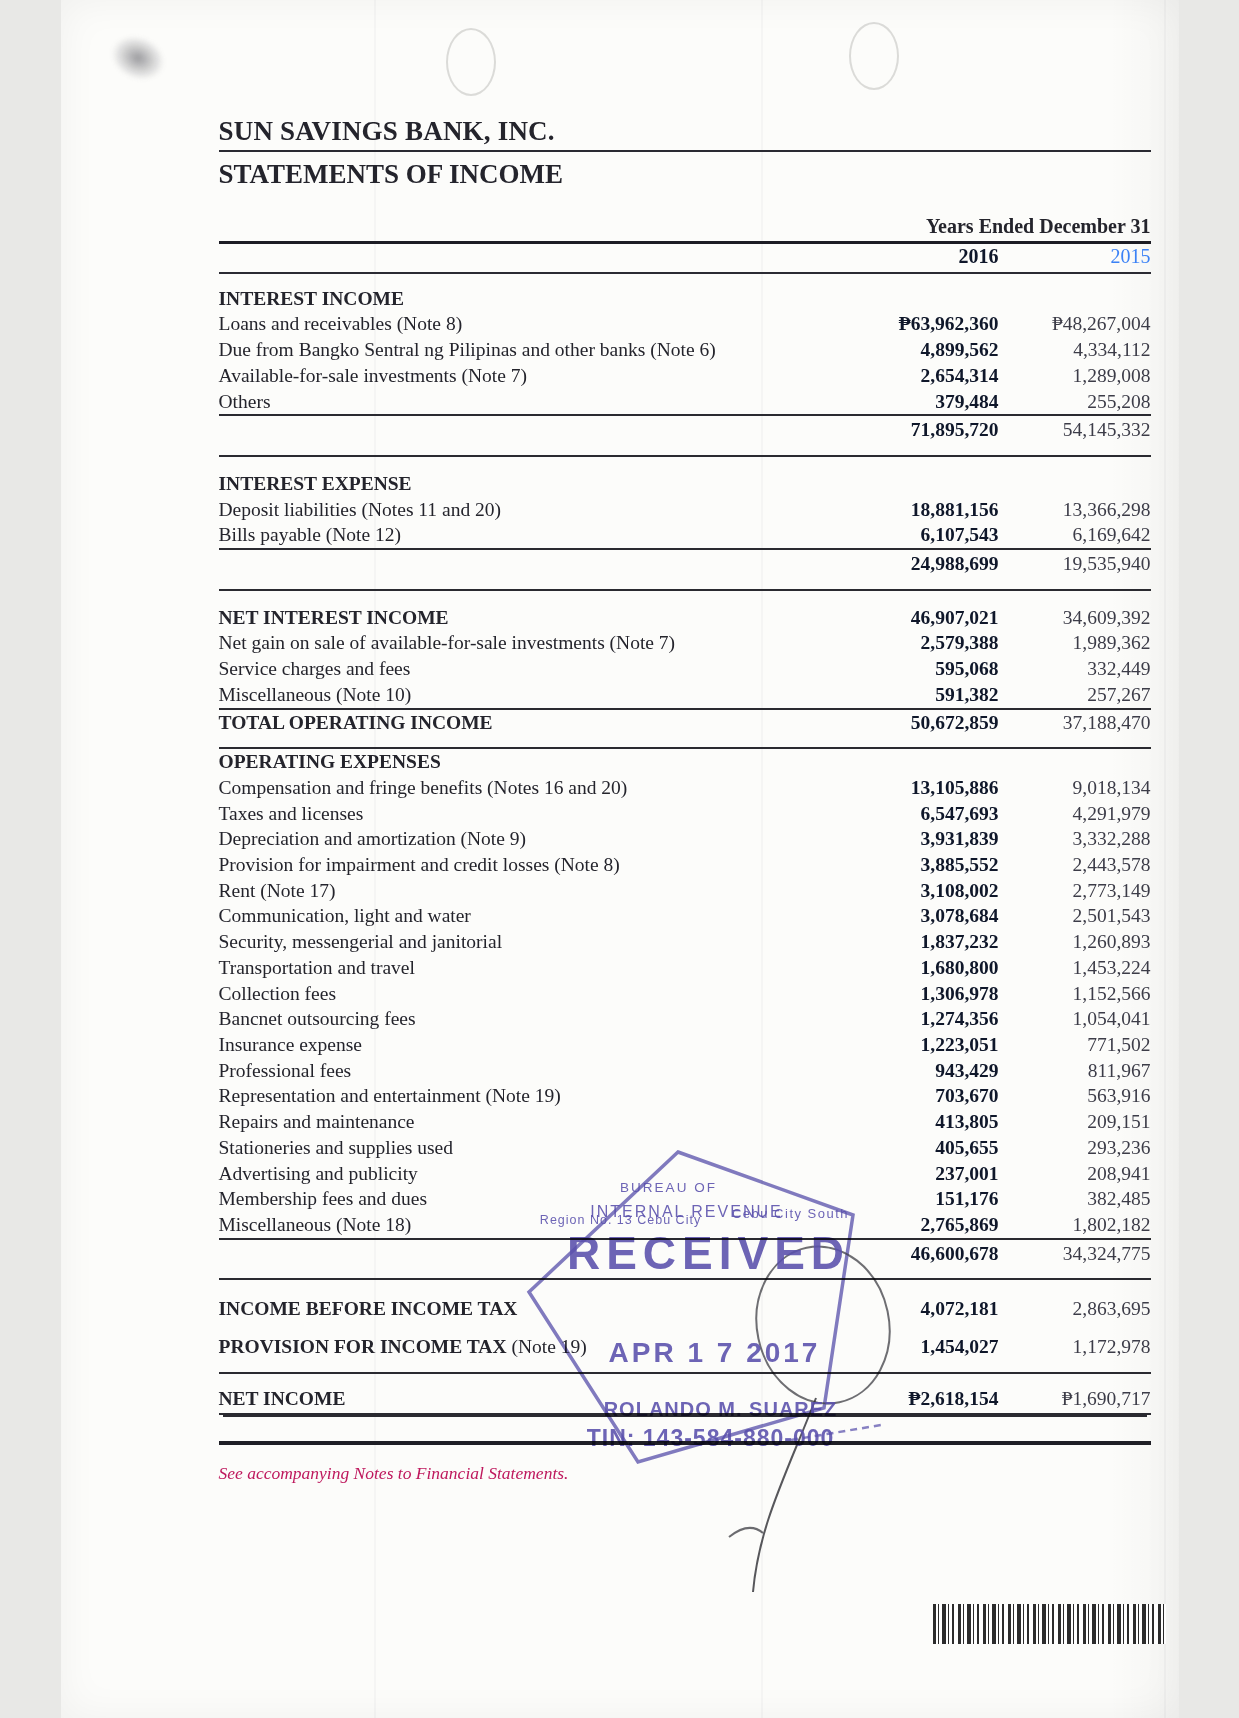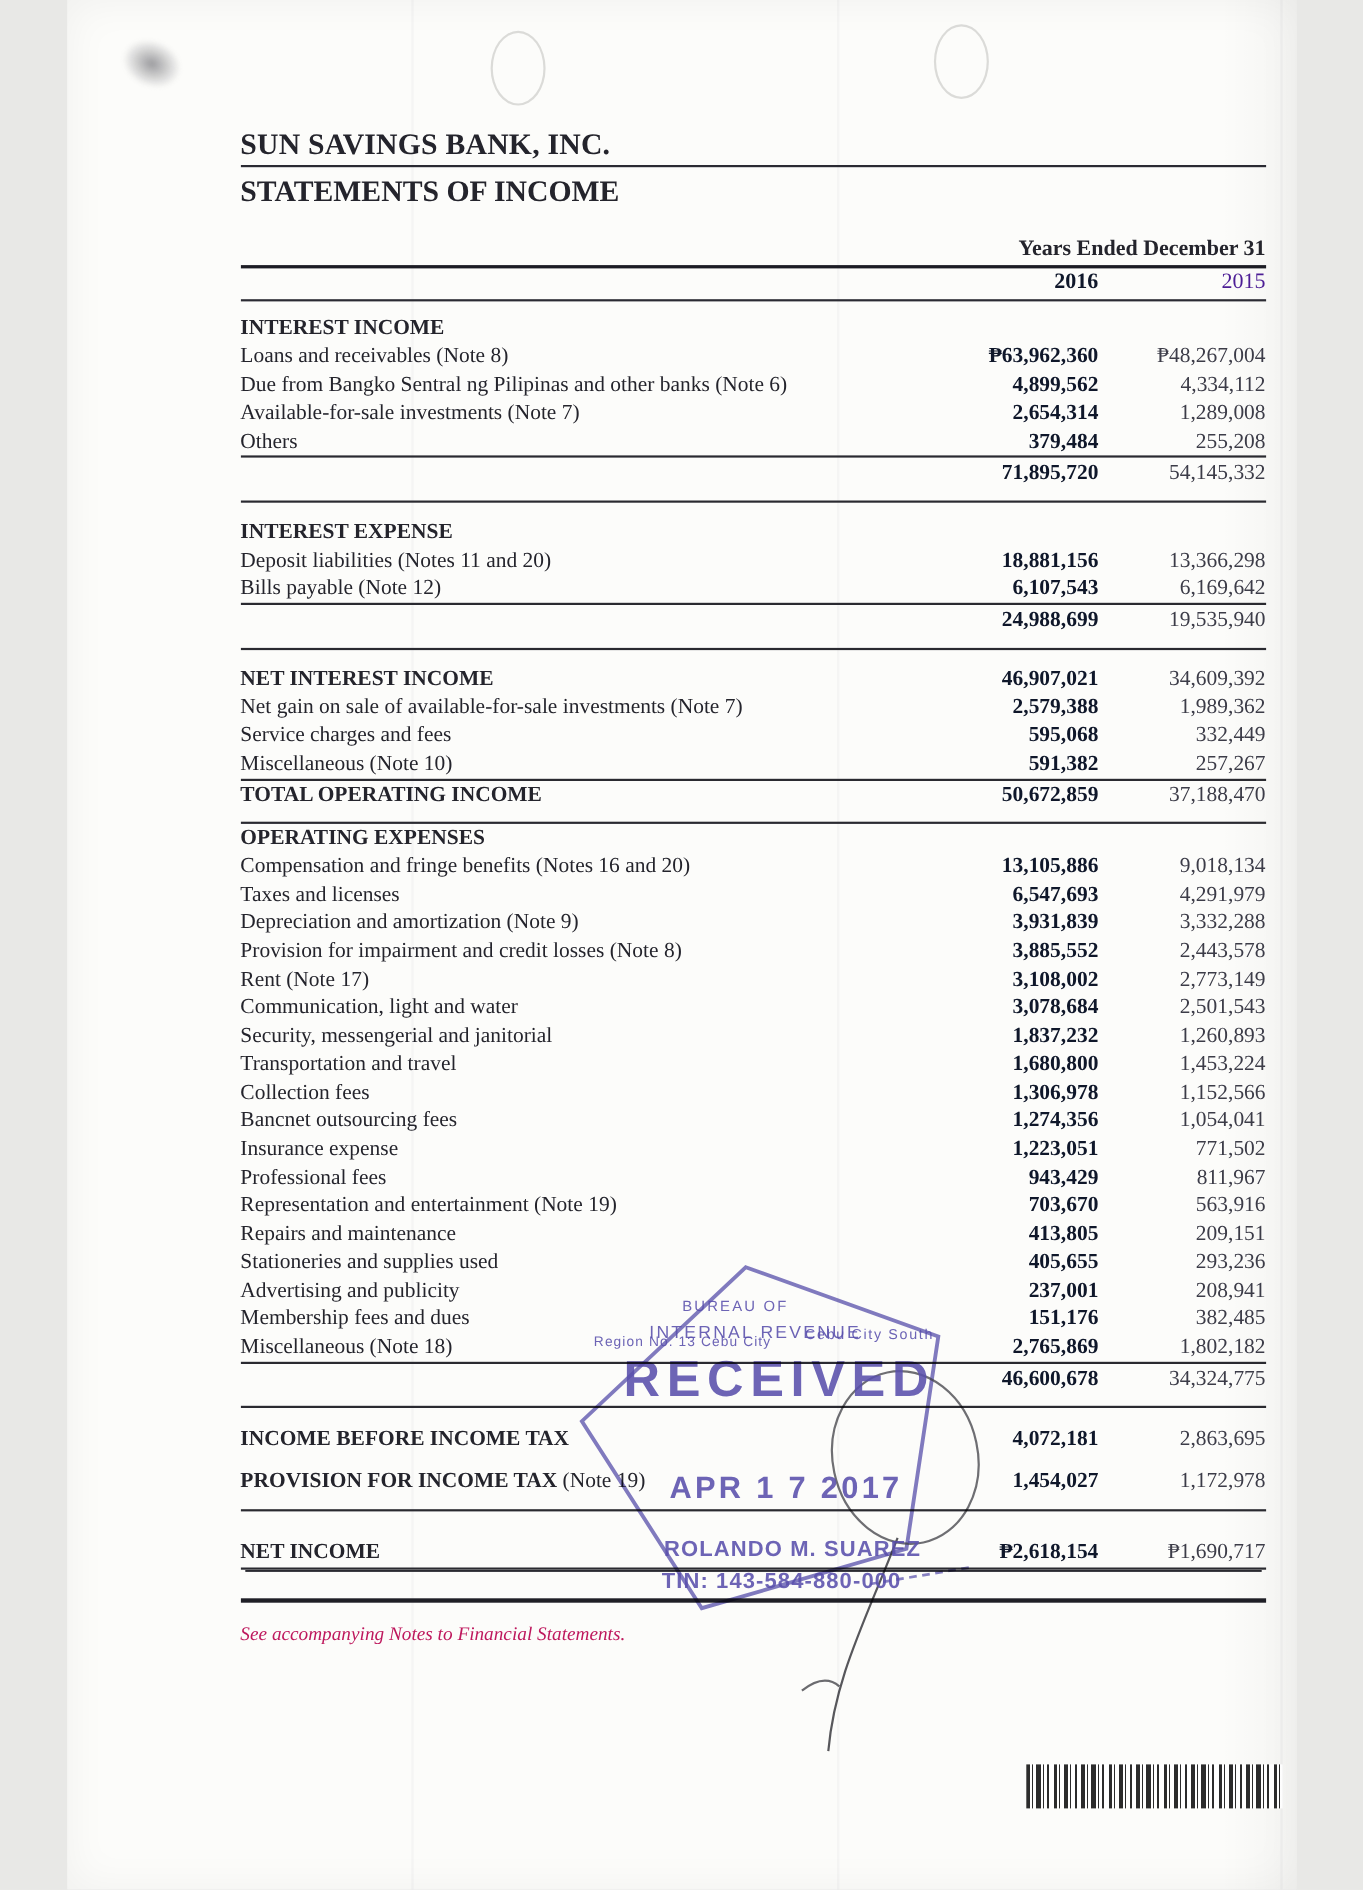--- a/index.html
+++ b/index.html
@@ -26,42 +26,42 @@
   .table-head { margin-top:24px; }
   .years-header { text-align:right; font-weight:bold; font-size:20px; line-height:24px; }
   .thick-rule { height:3px; background:#1c1c24; margin-top:3px; }
   .thin-rule { height:2px; background:#2b2b33; margin-top:2px; }
   .heavy-rule { height:4px; background:#1f1f26; margin-top:26px; }
   .trow { display:flex; align-items:baseline; line-height:25.7px; font-size:19.5px; }
   .trow .lbl { flex:1; white-space:nowrap; }
   .trow .va { width:170px; text-align:right; font-weight:bold; color:#0f172a; }
   .trow .vb { width:152px; text-align:right; color:#3c3c48; }
   .years-row { font-size:20px; }
-  .years-row .vb { color:#4c1d95; }
+  .years-row .vb { color:#3b82f6; }
   .trow.section .lbl, .trow.bold .lbl { font-weight:bold; }
   .trow .lbl .note { font-weight:normal; }
   .trow.rule-top { border-top:2px solid #2a2a30; }
   .trow.rule-bottom { border-bottom:2px solid #2a2a30; padding-bottom:12px; }
   .trow.subtotal { padding-top:1px; }
   .trow.double-bottom { border-bottom:2px solid #2a2a30; box-shadow:0 6px 0 -4px #2a2a30; padding-bottom:2px; }
   .footnote { margin-top:18px; font-style:italic; font-size:17.5px; color:#be185d; }
   
   .stamp { position:absolute; left:430px; top:1095px; width:470px; height:540px;
     mix-blend-mode:multiply; pointer-events:none;
     font-family:"Liberation Sans","DejaVu Sans",sans-serif; color:#5a50b0; }
   .stamp .st { position:absolute; white-space:nowrap; transform:translate(-50%,-50%); opacity:.88; }
   .st-region { left:130px; top:125px; font-size:12.5px; letter-spacing:1px; transform:translate(-50%,-50%) rotate(-52deg); opacity:.65; }
   .st-south  { left:300px; top:118px; font-size:13px; letter-spacing:1.5px; transform:translate(-50%,-50%) rotate(40deg); opacity:.7; }
   .st-bureau { left:178px; top:92px;  font-size:13.5px; letter-spacing:2px; transform:translate(-50%,-50%) rotate(-16deg); opacity:.75; }
   .st-internal{ left:196px; top:117px; font-size:16px; letter-spacing:2px; transform:translate(-50%,-50%) rotate(-16deg); opacity:.8; }
   .st-received{ left:218px; top:158px; font-size:46px; font-weight:bold; letter-spacing:6px;
     transform:translate(-50%,-50%) rotate(-16deg); opacity:.85; filter:blur(.4px); }
   .st-date   { left:224px; top:258px; font-size:28px; font-weight:bold; letter-spacing:3px; transform:translate(-50%,-50%) rotate(-13deg); opacity:.85; }
   .st-signer { left:230px; top:314px; font-size:20px; font-weight:bold; letter-spacing:1px; transform:translate(-50%,-50%) rotate(-11deg); opacity:.8; }
-  .st-tin    { left:220px; top:343px; font-size:20px; font-weight:bold; letter-spacing:1px; transform:translate(-50%,-50%) rotate(-11deg); opacity:.8; }
+  .st-tin    { left:220px; top:343px; font-size:23px; font-weight:bold; letter-spacing:1px; transform:translate(-50%,-50%) rotate(-11deg); opacity:.8; }
   .stamp svg { position:absolute; left:0; top:0; }
   
   .barcode { position:absolute; left:872px; top:1604px; width:233px; height:40px;
     background:repeating-linear-gradient(90deg,
       #1a1a1a 0 3px, #fff 3px 5px, #1a1a1a 5px 6px, #fff 6px 9px,
       #1a1a1a 9px 13px, #fff 13px 15px, #1a1a1a 15px 16px, #fff 16px 19px,
       #1a1a1a 19px 21px, #fff 21px 25px);
     opacity:.92; }
 </style>
 </head>
@@ -271,21 +271,21 @@
         <div class="trow bold" style="margin-top: 16px;">
           <span class="lbl">INCOME BEFORE INCOME TAX</span>
           <span class="va">4,072,181</span>
           <span class="vb">2,863,695</span>
         </div>
         <div class="trow bold rule-bottom" style="margin-top: 12px;">
           <span class="lbl">PROVISION FOR INCOME TAX<span class="note"> (Note 19)</span></span>
           <span class="va">1,454,027</span>
           <span class="vb">1,172,978</span>
         </div>
-        <div class="trow bold double-bottom" style="margin-top: 24px;">
+        <div class="trow bold double-bottom" style="margin-top: 12px;">
           <span class="lbl">NET INCOME</span>
           <span class="va">₱2,618,154</span>
           <span class="vb">₱1,690,717</span>
         </div>
       </div>
 
     <div class="heavy-rule"></div>
     <div class="footnote">See accompanying Notes to Financial Statements.</div>
   </div>
 

